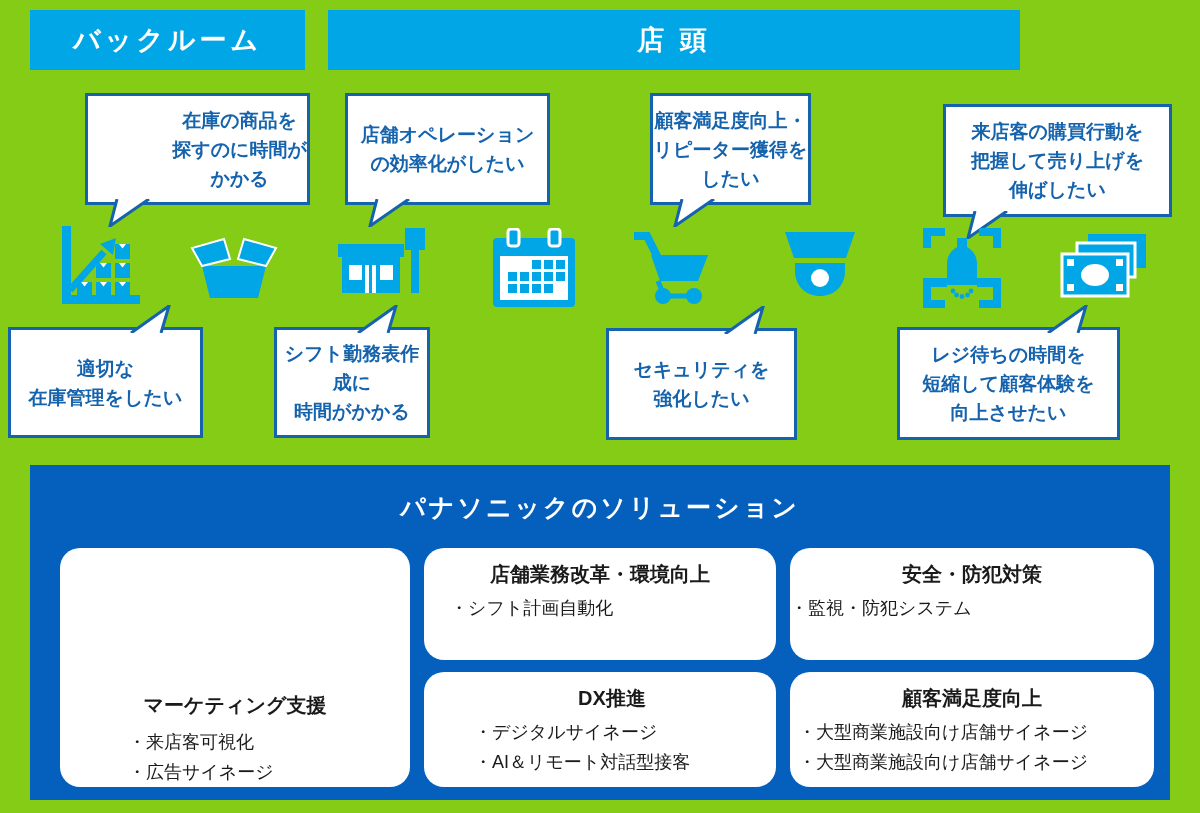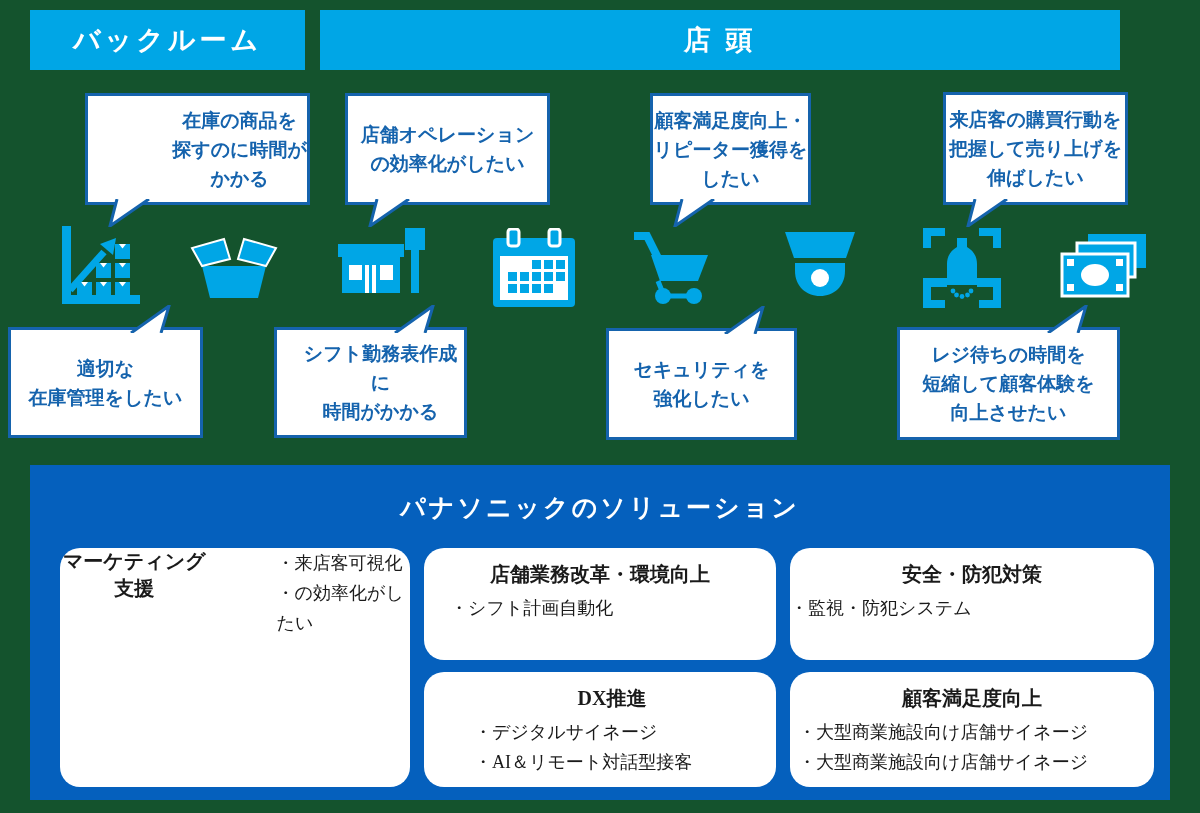--- a/index.html
+++ b/index.html
@@ -3,43 +3,43 @@
 <meta charset="utf-8">
 <style>
   :root{
     --cyan:#00a6e6;
     --bubble:#1563ad;
     --deep:#0560bd;
     --ink:#1a1a1a;
   }
   html,body{margin:0;padding:0;background:#fff;}
   #canvas{
-    position:relative;width:1200px;height:813px;background:#14532d;overflow:hidden;
-    font-family:Liberation Serif, serif;
+    position:relative;width:1200px;height:813px;background:#84cc16;overflow:hidden;
+    font-family:Liberation Sans, sans-serif;
   }
   .hdr{
     position:absolute;top:10px;height:60px;background:var(--cyan);color:#fff;
     display:flex;align-items:center;justify-content:center;
     font-size:27px;font-weight:bold;letter-spacing:4px;
   }
   #hdr-backroom{left:30px;width:275px;}
-  #hdr-storefront{left:320px;width:800px;}
+  #hdr-storefront{left:328px;width:692px;}
 
   .bubble{
     position:absolute;background:#fff;border:3px solid var(--bubble);
     color:var(--bubble);font-weight:bold;font-size:19px;line-height:29px;
     display:flex;align-items:center;justify-content:center;text-align:center;
     white-space:pre-line;box-sizing:border-box;
   }
   .tb1{left:85px; top:93px; width:225px;height:112px;justify-content:flex-end;}
   .tb2{left:345px;top:93px; width:205px;height:112px;}
   .tb3{left:650px;top:93px; width:161px;height:112px;}
-  .tb4{left:943px;top:92px; width:185px;height:113px;}
+  .tb4{left:943px;top:104px; width:229px;height:113px;}
   .bb1{left:8px; top:327px;width:195px;height:111px;}
-  .bb2{left:274px;top:327px;width:193px;height:111px;padding-left:20px;}
+  .bb2{left:274px;top:327px;width:156px;height:111px;}
   .bb3{left:606px;top:328px;width:191px;height:112px;}
   .bb4{left:897px;top:327px;width:223px;height:113px;}
 
   .tail{position:absolute;color:var(--bubble);}
   .tail-down{top:100%;margin-top:-3px;left:18px;}
   .tail-up{bottom:100%;margin-bottom:-3px;right:26px;}
 
   .icon{position:absolute;color:var(--cyan);}
   .ic-chart{left:56px;  top:224px;width:86px;}
   .ic-box{  left:190px; top:236px;width:88px;}
@@ -58,21 +58,21 @@
   .sol-title{
     margin-top:26px;text-align:center;color:#fff;font-size:25px;
     font-weight:bold;letter-spacing:3px;
   }
   .card{
     position:absolute;background:#fff;color:var(--ink);box-sizing:border-box;border-radius:20px;
   }
   .card-title{font-size:20px;font-weight:bold;text-align:center;margin:13px 0 5px;}
   .card-items{font-size:18px;line-height:30px;}
   .card-marketing{left:60px; top:548px;width:350px;height:239px;
-    display:flex;justify-content:flex-end;}
+    display:flex;flex-direction:column;justify-content:flex-end;}
   .card-marketing .card-title{margin:0 0 8px;}
   .card-marketing .card-items{margin-left:68px;}
   .card-ops{left:424px;top:548px;width:352px;height:112px;}
   .card-ops .card-items{margin-left:26px;}
   .card-safety{left:790px;top:548px;width:364px;height:112px;}
   .card-safety .card-items{}
   .card-dx{left:424px;top:672px;width:352px;height:115px;padding-left:24px;}
   .card-dx .card-items{margin-left:26px;}
   .card-cs{left:790px;top:672px;width:364px;height:115px;}
   .card-cs .card-items{margin-left:8px;}
@@ -271,21 +271,21 @@
   </div>
 
   <div class="solution">
     <div class="sol-title">パナソニックのソリューション</div>
   </div>
 
   <div class="card card-marketing">
     <div class="card-title">マーケティング支援</div>
     <div class="card-items">
         <div>・来店客可視化</div>
-        <div>・の効率化がしたい</div>
+        <div>・広告サイネージ</div>
       </div>
   </div>
   <div class="card card-ops">
     <div class="card-title">店舗業務改革・環境向上</div>
     <div class="card-items">
         <div>・シフト計画自動化</div>
       </div>
   </div>
   <div class="card card-safety">
     <div class="card-title">安全・防犯対策</div>

